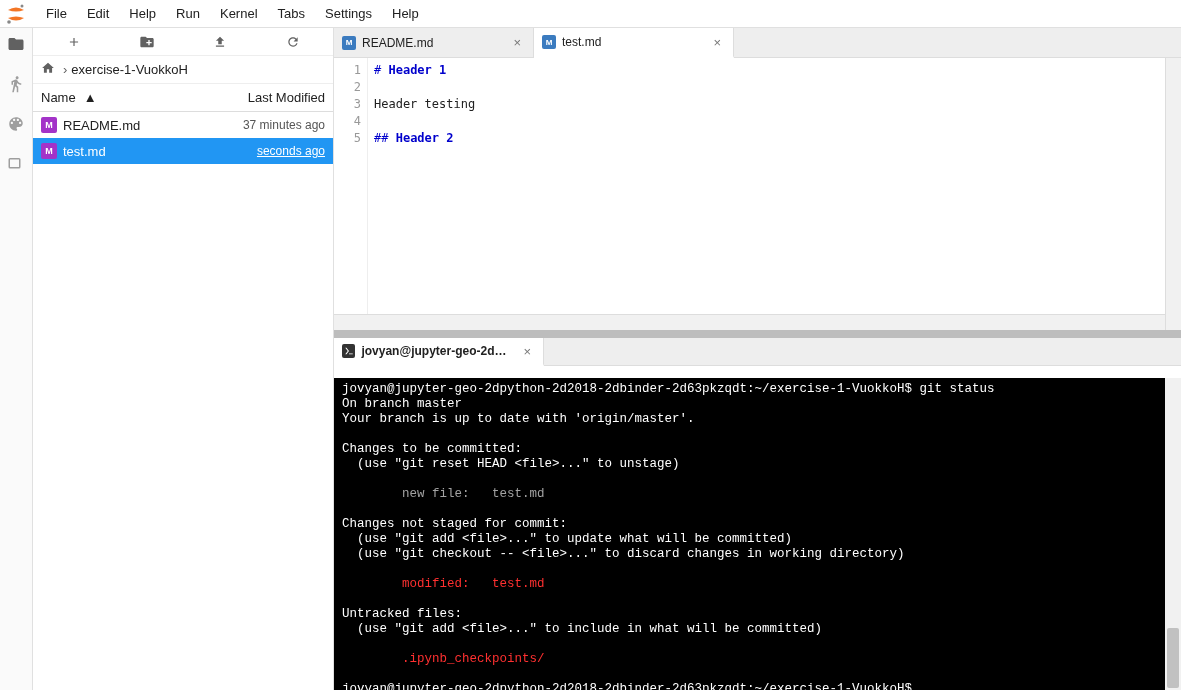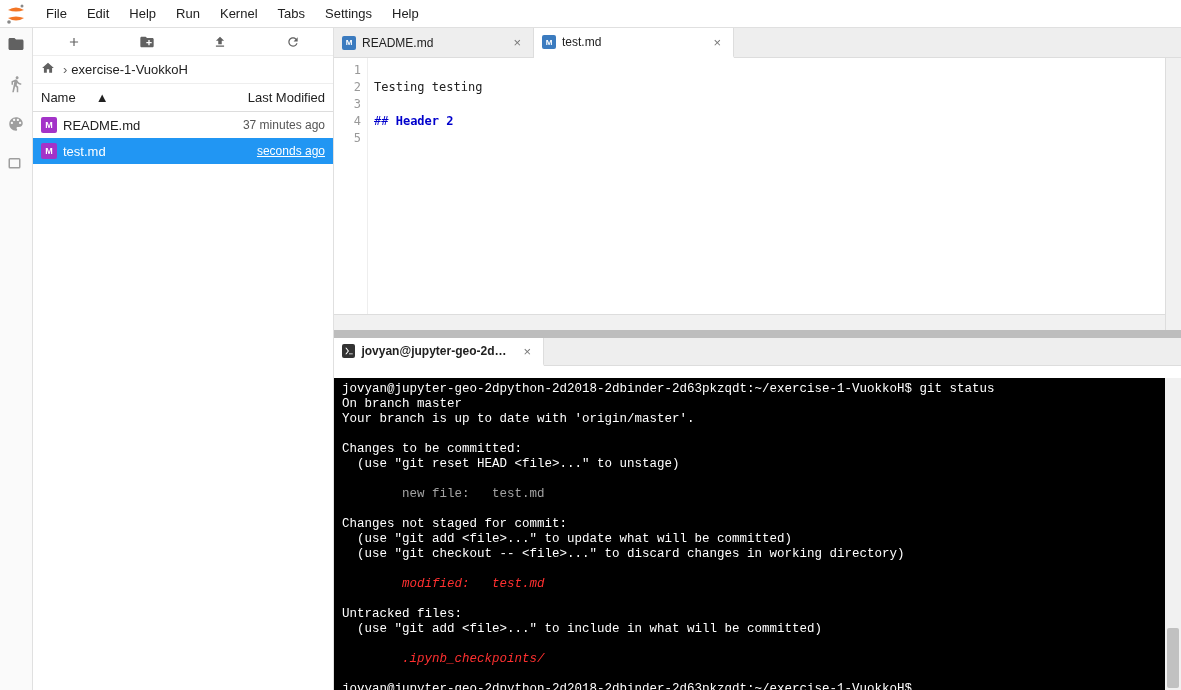--- a/index.html
+++ b/index.html
@@ -19,21 +19,21 @@
 .rail-icon { width: 20px; height: 20px; display: flex; align-items: center; justify-content: center; color: #616161; cursor: pointer; }
 
 
 .filebrowser { width: 301px; background: #fff; border-right: 1px solid #e0e0e0; display: flex; flex-direction: column; }
 .fb-toolbar { display: flex; align-items: center; justify-content: space-around; height: 28px; border-bottom: 1px solid #eee; padding: 0 4px; }
 .fb-tool { width: 24px; height: 24px; display:flex; align-items:center; justify-content:center; color: #616161; cursor:pointer; }
 .breadcrumb { display: flex; align-items:center; height: 28px; padding: 0 8px; border-bottom: 1px solid #eee; font-size: 13px; }
 .breadcrumb .home-ic { margin-right: 4px; color: #616161; }
 .breadcrumb .sep { margin: 0 4px; color: #616161; }
 .fb-header { display: flex; align-items:center; height: 28px; padding: 0 8px; border-bottom: 1px solid #ddd; font-size: 13px; }
-.fb-header .name-col { flex: 1; display:flex; align-items:center; gap:20px;}
+.fb-header .name-col { flex: 1; display:flex; align-items:center; gap:8px;}
 .fb-header .mod-col { width: 110px; text-align: right; }
 .fb-list { flex: 1; overflow-y: auto; }
 .fb-row { display: flex; align-items:center; height: 26px; padding: 0 8px; cursor: pointer; }
 .fb-row .ficon { width: 16px; height:16px; display:flex; align-items:center; justify-content:center; margin-right: 6px; font-size: 9px; font-weight: bold; color:#fff; }
 .fb-row .fname { flex: 1; }
 .fb-row .fmod { font-size: 12px; color:#555; }
 .fb-row.selected { background: #2196f3; color: #fff; }
 .fb-row.selected .fmod { color:#fff;text-decoration:underline; }
 .md-ic { background: #a333c8; border-radius:2px; width:14px; height:14px; line-height:14px; text-align:center;}
 
@@ -59,21 +59,21 @@
 .editor-scroll-h { position:absolute; left:0; right:16px; bottom:0; height:16px; background:#f1f1f1; border-top:1px solid #ddd;}
 
 
 .term-pane { flex:1; display:flex; flex-direction:column; background:#fff; min-height:0; }
 .term-tabbar { display:flex; height:28px; background:#eeeeee; border-bottom:1px solid #ddd;}
 .term-body-wrap { flex:1; position:relative; min-height:0;margin-top:12px; }
 .term-body { position:absolute; inset:0 16px 0 0; background:#000; color:#fff; font-family:"Consolas","Menlo","Courier New",monospace; font-size:12.5px; padding:4px 8px; white-space:pre; overflow:hidden; line-height:15px;}
 .term-scroll { position:absolute; right:0; top:0; bottom:0; width:16px; background:#f1f1f1; }
 .term-scroll .thumb { position:absolute; left:2px; right:2px; bottom:2px; height:60px; background:#c1c1c1; border-radius:2px;}
 .t-green { color:#a3a3a3; }
-.t-red { color:#ff3030;font-style:italic; }
+.t-red { color:#ff3030; }
 </style>
 </head>
 <body>
 
 <div class="app">
 
   <div class="menubar">
     <div class="logo">
       <svg width="22" height="22" viewBox="0 0 22 22">
         <circle cx="17" cy="3" r="1.5" fill="#888"></circle>
@@ -186,21 +186,21 @@
             </div>
           </div>
         <div class="editor-body">
           <div class="gutter" id="gutter">
               <div>1</div>
               <div>2</div>
               <div>3</div>
               <div>4</div>
               <div>5</div>
             </div>
-          <div class="code" id="code"><div class="line">&nbsp;</div><div class="line">Testing testing</div><div class="line">&nbsp;</div><div class="line"><span class="tok-mark">## </span><span class="tok-header">Header 2</span></div></div>
+          <div class="code" id="code"><div class="line"><span class="tok-mark"># </span><span class="tok-header">Header 1</span></div><div class="line">&nbsp;</div><div class="line">Header testing</div><div class="line">&nbsp;</div><div class="line"><span class="tok-mark">## </span><span class="tok-header">Header 2</span></div></div>
           <div class="editor-scroll"></div>
           <div class="editor-scroll-h"></div>
         </div>
       </div>
 
       <div class="term-pane">
         <div class="term-tabbar">
           <div class="tab active" style="max-width:210px;">
             <span class="tab-ic" style="background:#333;">
               <svg width="10" height="10" viewBox="0 0 24 24" fill="#fff">

